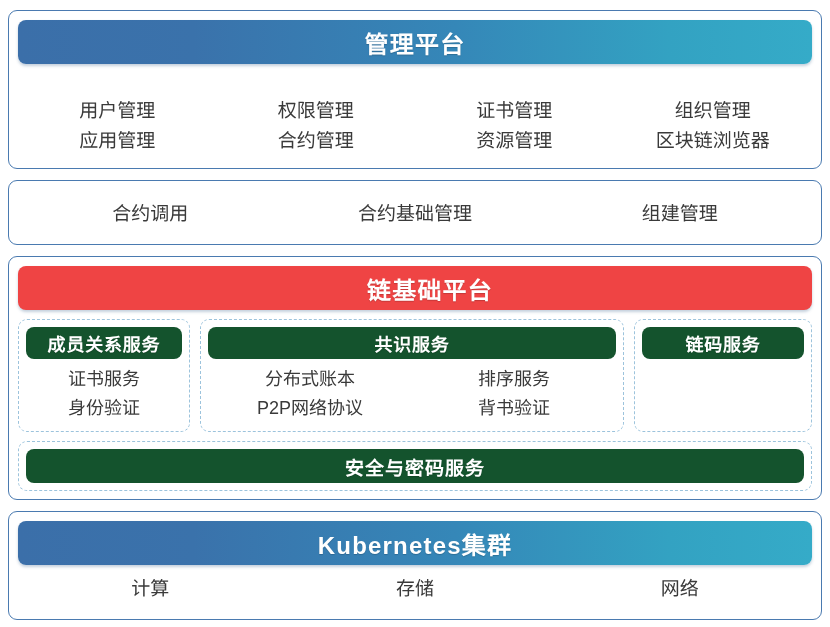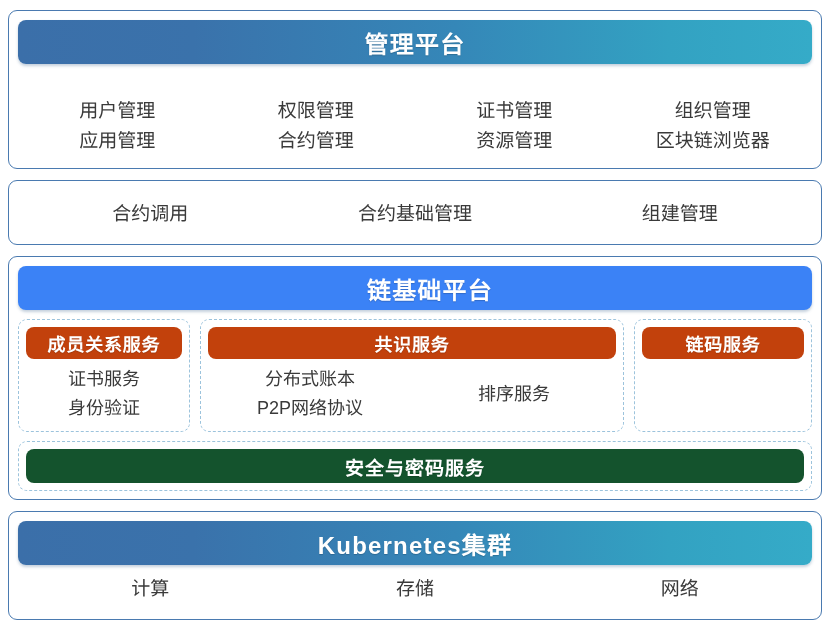--- a/index.html
+++ b/index.html
@@ -49,21 +49,21 @@
     font-size: 24px;
     font-weight: bold;
     letter-spacing: 1.2px;
     text-shadow: 0 1px 1px rgba(0,0,0,0.18);
   }
   .banner-gradient {
     background: linear-gradient(90deg, #3b6fa9 0%, #3a72ab 22%, #3587b8 55%, #33a2c2 82%, #35abc8 100%);
     box-shadow: 0 2px 3px rgba(60,100,140,0.30);
   }
   .banner-flat {
-    background: #3b82f6;
+    background: #ef4444;
     box-shadow: 0 2px 3px rgba(60,100,140,0.30);
     padding-left: 30px;
   }
 
   
   .cols {
     display: flex;
     width: 100%;
   }
   .col {
@@ -97,21 +97,21 @@
     display: flex;
     flex-direction: column;
   }
   .grp-member   { width: 172px; }
   .grp-consensus{ flex: 1; }
   .grp-chaincode{ width: 178px; }
 
   .subbanner {
     box-sizing: border-box;
     border-radius: 8px;
-    background: #c2410c;
+    background: #14532d;
     height: 32px;
     display: flex;
     align-items: center;
     justify-content: center;
     color: #ffffff;
     font-size: 18px;
     font-weight: bold;
     letter-spacing: 0.8px;
     text-shadow: 0 1px 1px rgba(0,0,0,0.16);
   }
@@ -202,20 +202,21 @@
 
       <div class="dashed grp-consensus">
         <div class="subbanner">共识服务</div>
         <div class="sub-items">
           <div class="col">
             <div class="cell">分布式账本</div>
             <div class="cell">P2P网络协议</div>
           </div>
           <div class="col">
             <div class="cell">排序服务</div>
+            <div class="cell">背书验证</div>
           </div>
         </div>
       </div>
 
       <div class="dashed grp-chaincode">
         <div class="subbanner">链码服务</div>
       </div>
 
     </div>
 

